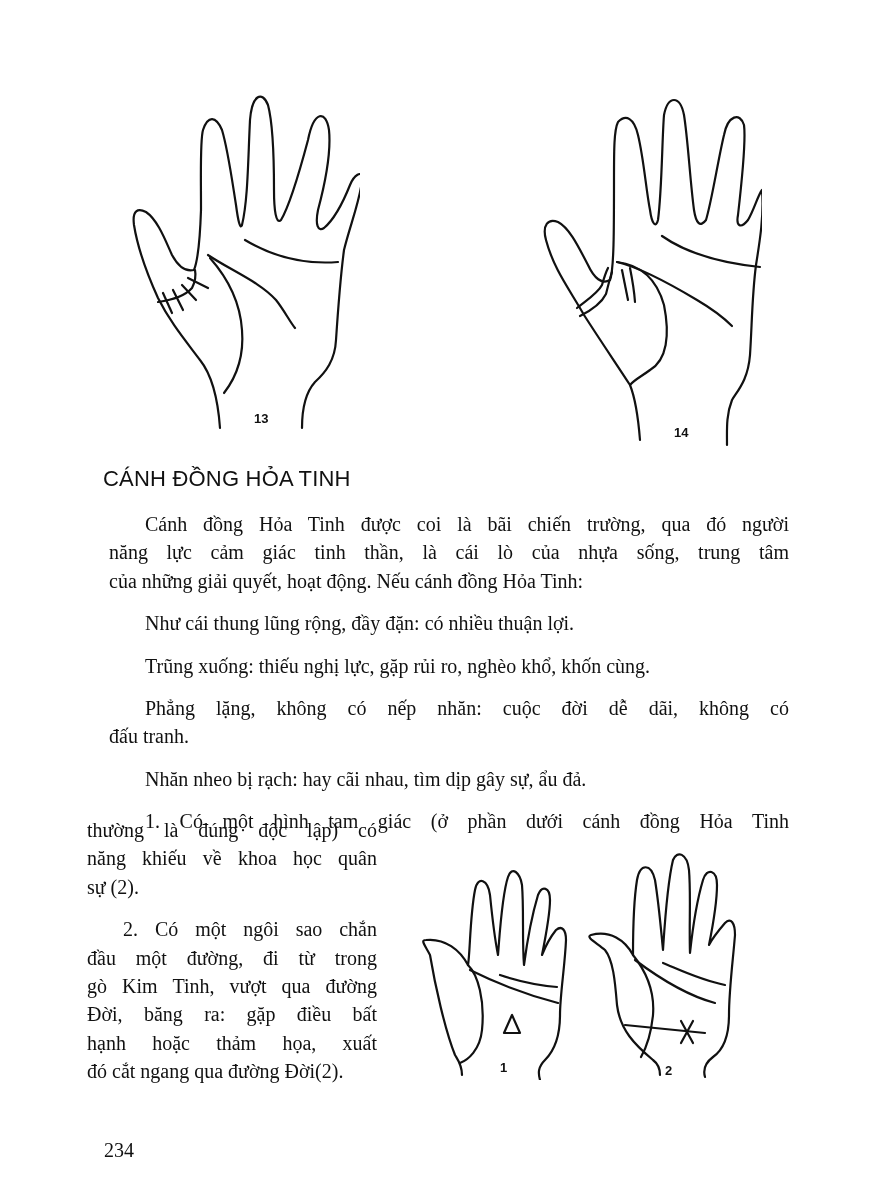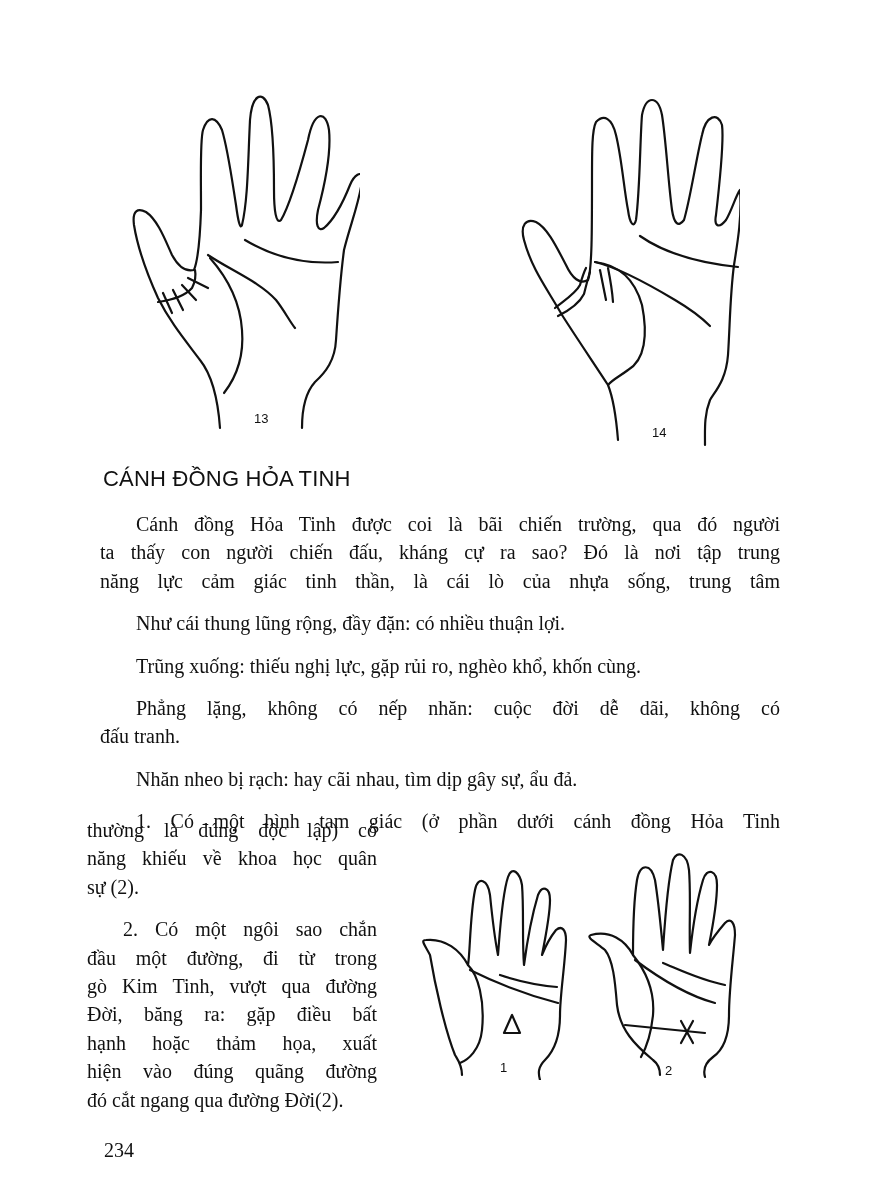--- a/index.html
+++ b/index.html
@@ -1,20 +1,20 @@
 <!DOCTYPE html>
 <html><head>
 <meta charset="utf-8">
 <style>
   html, body { margin:0; padding:0; background:#ffffff; }
   body { width:871px; height:1200px; position:relative; overflow:hidden; color:#111; }
   .fig { position:absolute; }
   .fig svg { display:block; }
   .fig svg path, .fig svg line, .fig svg polygon { fill:none; stroke:#111; stroke-width:2.2; stroke-linecap:round; stroke-linejoin:round; }
-  .fig-label { position:absolute; font-family:"Liberation Sans", sans-serif; font-weight:normal; font-size:13px; color:#111; }
+  .fig-label { position:absolute; font-family:"Liberation Sans", sans-serif; font-weight:bold; font-size:13px; color:#111; }
   .heading { position:absolute; left:103px; top:466px; font-family:"Liberation Sans", sans-serif; font-size:22px; letter-spacing:0.2px; color:#111; }
   .body-text { position:absolute; font-family:"Liberation Serif", serif; font-size:20px; line-height:28.4px; color:#111; text-align:justify; }
   .para { margin:0; }
   .indent { text-indent:36px; }
   .gap { margin-top:14px; }
   .page-number { position:absolute; left:104px; top:1139px; font-family:Liberation Serif, serif; font-size:20px; color:#111; }
   .one-line { text-align-last:justify; }
 </style>
 </head>
 <body>
@@ -33,63 +33,62 @@
     <path d="M58,242 C72,240 85,236 92,228 C95,222 96,215 95,210"></path>
 
     <line x1="63" y1="233" x2="72" y2="253"></line>
     <line x1="73" y1="230" x2="83" y2="250"></line>
     <line x1="82" y1="225" x2="96" y2="240"></line>
     <line x1="88" y1="218" x2="108" y2="228"></line>
   </svg>
   <div class="fig-label" style="left:154px; top:351px;">13</div>
 </div>
 
-<div class="fig" style="left:500px; top:80px;">
+<div class="fig" style="left:522px; top:80px;">
   <svg width="240" height="370" viewBox="0 0 240 370">
     <path d="M118,360 C116,335 112,315 108,305 C95,285 78,260 62,235 C48,210 32,190 24,160 C20,145 26,138 36,142 C48,148 58,170 66,185 C72,198 80,205 88,200 C92,190 92,150 92,100 C92,70 92,50 96,42 C104,34 112,38 116,55 C122,80 124,110 128,130 C130,145 134,148 136,140 C140,110 140,60 142,35 C146,15 158,15 162,35 C166,60 168,100 172,130 C174,143 178,148 184,140 C190,120 196,80 202,55 C206,35 218,32 222,45 C224,60 220,100 216,135 C214,145 218,150 226,140 C232,130 236,115 240,110 C242,135 238,160 234,185 C230,215 230,245 228,275 C226,300 216,310 210,320 C204,335 205,350 205,365"></path>
 
     <path d="M140,156 C160,170 190,182 238,187"></path>
 
     <path d="M95,182 C120,188 150,205 175,220 C192,230 202,238 210,246"></path>
 
     <path d="M95,182 C120,185 135,200 142,225 C148,255 145,280 128,290 C120,296 112,300 108,305"></path>
 
     <path d="M55,228 C65,220 76,213 80,205 C82,198 84,192 86,188"></path>
     <path d="M58,236 C70,230 80,222 84,214 C86,206 88,198 90,192"></path>
 
     <path d="M100,190 C102,200 104,210 106,220"></path>
     <path d="M108,188 C110,198 112,208 113,222"></path>
   </svg>
   <div class="fig-label" style="left:152px; top:345px;">14</div>
 </div>
 
 <div class="heading">CÁNH ĐỒNG HỎA TINH</div>
 
-<div class="body-text" style="left:100px; top:510px; width:680px;">
+<div class="body-text" style="left:109px; top:510px; width:680px;">
   <div class="para indent one-line">Cánh đồng Hỏa Tinh được coi là bãi chiến trường, qua đó người</div>
-  <div class="para one-line">ta thấy con người chiến đấu, kháng cự ra sao? Đó là nơi tập trung</div>
   <div class="para one-line">năng lực cảm giác tinh thần, là cái lò của nhựa sống, trung tâm</div>
+  <div class="para">của những giải quyết, hoạt động. Nếu cánh đồng Hỏa Tinh:</div>
   <div class="para indent gap">Như cái thung lũng rộng, đầy đặn: có nhiều thuận lợi.</div>
   <div class="para indent gap">Trũng xuống: thiếu nghị lực, gặp rủi ro, nghèo khổ, khốn cùng.</div>
   <div class="para indent gap one-line">Phẳng lặng, không có nếp nhăn: cuộc đời dễ dãi, không có</div>
   <div class="para">đấu tranh.</div>
   <div class="para indent gap">Nhăn nheo bị rạch: hay cãi nhau, tìm dịp gây sự, ẩu đả.</div>
   <div class="para indent gap one-line">1. Có một hình tam giác (ở phần dưới cánh đồng Hỏa Tinh</div>
 </div>
 
 <div class="body-text" style="left:87px; top:816px; width:290px;font-family:Liberation Serif, serif;">
   <div class="para one-line">thường là đúng độc lập) có</div>
   <div class="para one-line">năng khiếu về khoa học quân</div>
   <div class="para">sự (2).</div>
   <div class="para indent gap one-line">2. Có một ngôi sao chắn</div>
   <div class="para one-line">đầu một đường, đi từ trong</div>
   <div class="para one-line">gò Kim Tinh, vượt qua đường</div>
   <div class="para one-line">Đời, băng ra: gặp điều bất</div>
   <div class="para one-line">hạnh hoặc thảm họa, xuất</div>
-  <div class="para one-line">hiện vào đúng quãng đường</div>
   <div class="para">đó cắt ngang qua đường Đời(2).</div>
 </div>
 
 <div class="fig" style="left:420px; top:855px;">
   <svg width="150" height="225" viewBox="0 0 150 225">
     <path d="M42,220 C42,210 38,205 35,200 C25,175 15,130 10,100 C5,90 0,85 6,85 C25,83 40,95 48,110 C50,100 50,60 55,35 C58,20 68,25 70,40 C72,60 74,80 78,100 C80,75 82,40 88,22 C92,10 100,18 102,30 C104,55 102,85 104,110 C108,80 112,60 118,40 C122,30 130,32 130,45 C130,60 126,80 122,100 C126,90 132,80 136,75 C142,70 146,75 146,85 C145,110 140,140 140,160 C140,180 135,195 125,205 C118,212 118,218 120,225"></path>
     <path d="M48,110 C58,120 65,145 62,175 C60,195 48,205 40,208"></path>
     <path d="M50,115 C70,125 100,138 138,148"></path>
     <path d="M80,120 C95,125 115,130 137,132"></path>
     <polygon points="92,160 84,178 100,178"></polygon>

